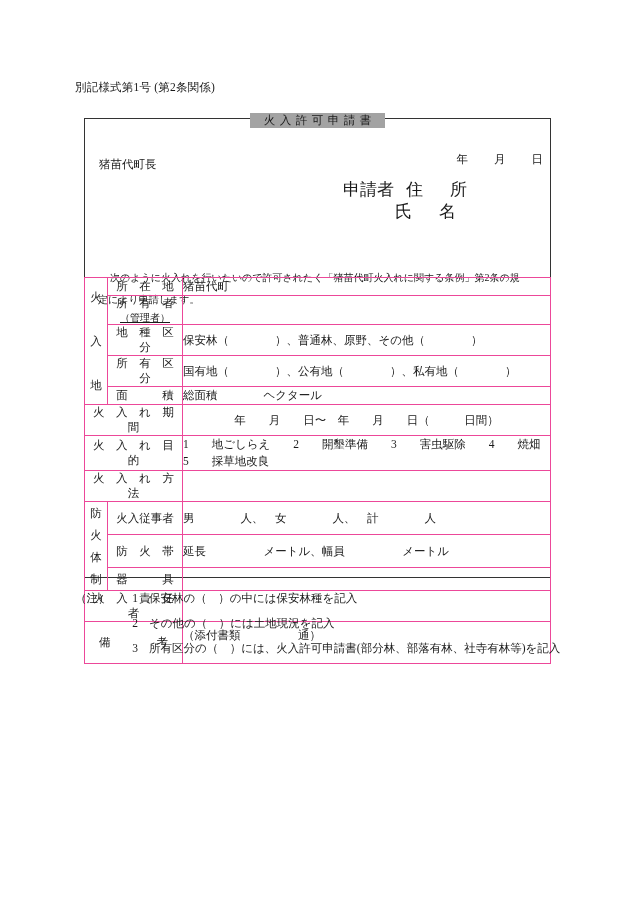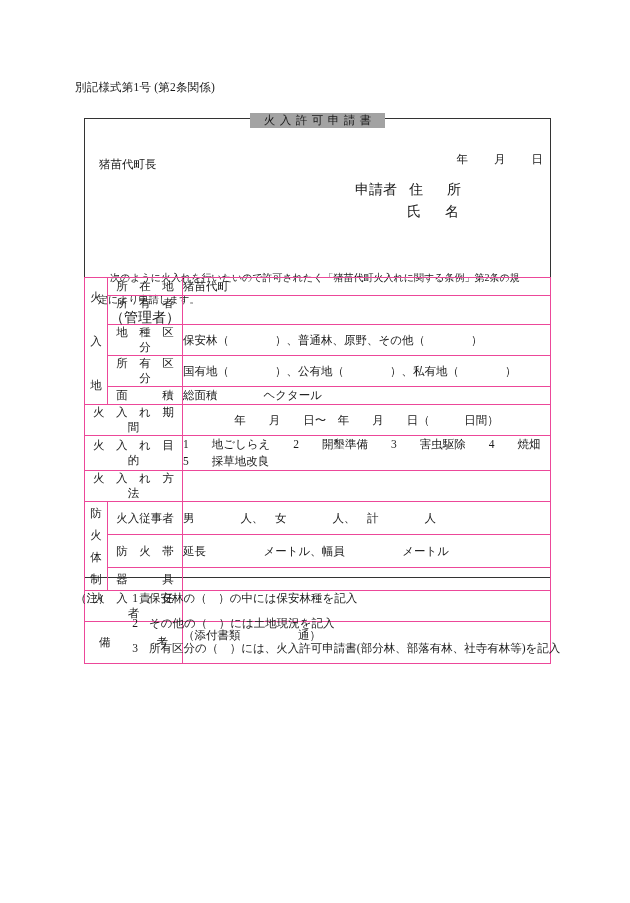--- a/index.html
+++ b/index.html
@@ -81,23 +81,23 @@
   .addressee {
     position: absolute;
     left: 14px;
     top: 38px;
     font-size: 11.5px;
     white-space: nowrap;
   }
 
   .applicant {
     position: absolute;
-    left: 270px;
+    left: 258px;
     top: 60px;
-    font-size: 14px;
+    font-size: 17px;
     line-height: 22px;
     white-space: nowrap;
   }
   .applicant .row2 { padding-left: 52px; }
   .applicant .gap { display: inline-block; width: 12px; }
   .applicant .lbl { letter-spacing: 5px; }
 
   .intro {
     position: absolute;
     left: 13px;
@@ -146,21 +146,21 @@
   td.lbl.wide {
     width: 98px;
     margin-top: 30px;
   }
   td.val {
     padding: 3px 0 3px 8px;
     font-size: 11.5px;
     line-height: 17px;
   }
 
-  .sub { font-size: 14px; display: block; line-height: 13px; }
+  .sub { font-size: 10px; display: block; line-height: 13px; text-decoration: underline; }
 
   .two-line { line-height: 15px; }
 
   
   .notes {
     position: absolute;
     left: 75px;
     top: 586px;
     width: 500px;
     font-size: 11.5px;

